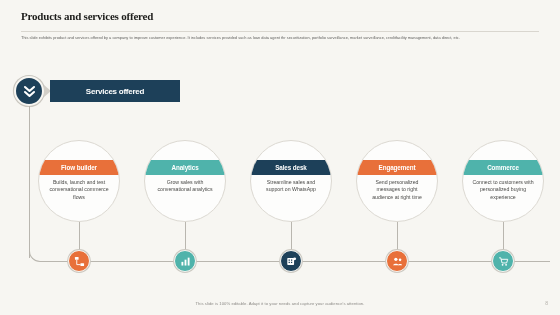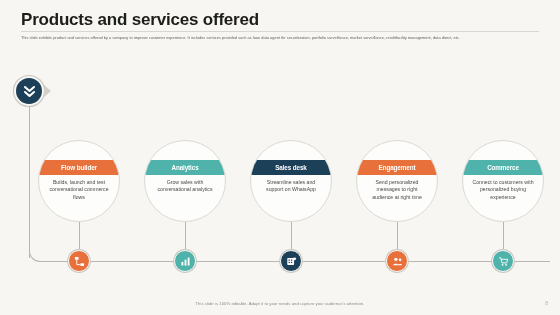--- a/index.html
+++ b/index.html
@@ -7,22 +7,23 @@
     width: 560px; height: 315px;
     background: #f7f6f2;
     font-family: "Liberation Sans", sans-serif;
     overflow: hidden;
   }
   .slide { position: relative; width: 560px; height: 315px; background: #f7f6f2; }
 
   
   .title {
     position: absolute; left: 21px; top: 10px;
-    font-size: 17px; font-weight: bold; color: #1d1d1b;
+    font-size: 11px; font-weight: bold; color: #1d1d1b;
     letter-spacing: -0.2px;
+    font-family: Liberation Serif, serif;
   }
   .title-rule {
     position: absolute; left: 21px; top: 31px;
     width: 518px; height: 1px; background: #d9d6cf;
   }
   .subtitle {
     position: absolute; left: 21px; top: 35px;
     width: 500px;
     font-size: 3.9px; line-height: 6.1px; color: #5e5e5c;
     letter-spacing: 0.02px;
@@ -134,20 +135,23 @@
   <div class="title-rule"></div>
   <div class="subtitle">This slide exhibits product and services offered by a company to improve customer experience. It includes services provided such as loan data agent thr securitization, portfolio surveillance, market surveillance, creditfacility management, data direct, etc.</div>
 
   <div class="chev-circle">
     <svg width="13" height="14" viewBox="0 0 13 14" fill="none">
       <path d="M2 3 L6.5 7 L11 3" stroke="#ffffff" stroke-width="2.1" stroke-linecap="round" stroke-linejoin="round"></path>
       <path d="M2 8 L6.5 12 L11 8" stroke="#ffffff" stroke-width="2.1" stroke-linecap="round" stroke-linejoin="round"></path>
     </svg>
   </div>
   <div class="chev-pointer"></div>
+  <div class="banner">
+    <span>Services offered</span>
+  </div>
 
   <div class="vline"></div>
   <div class="vcorner"></div>
   <div class="timeline"></div>
 
   <div class="card" style="left:38px;">
     <div class="card-head" style="background:#e8703a;">
       <span>Flow builder</span>
     </div>
     <div class="card-body">Builds, launch and test conversational commerce flows</div>

